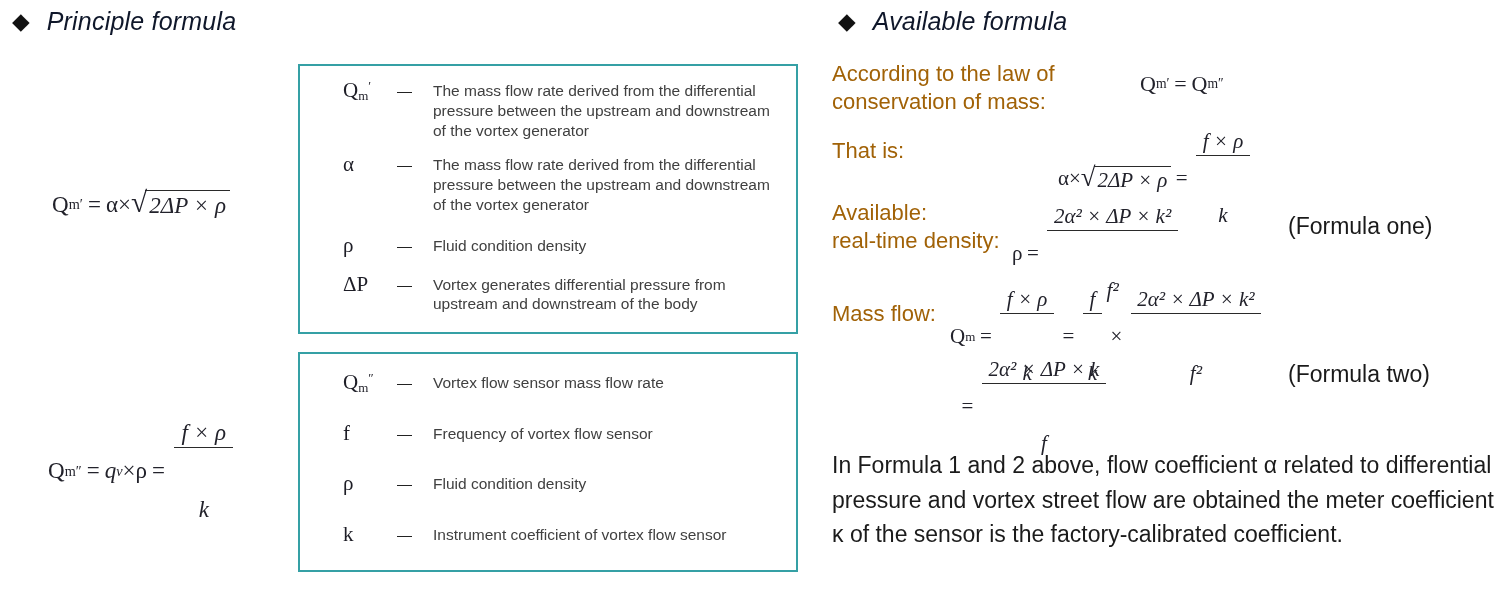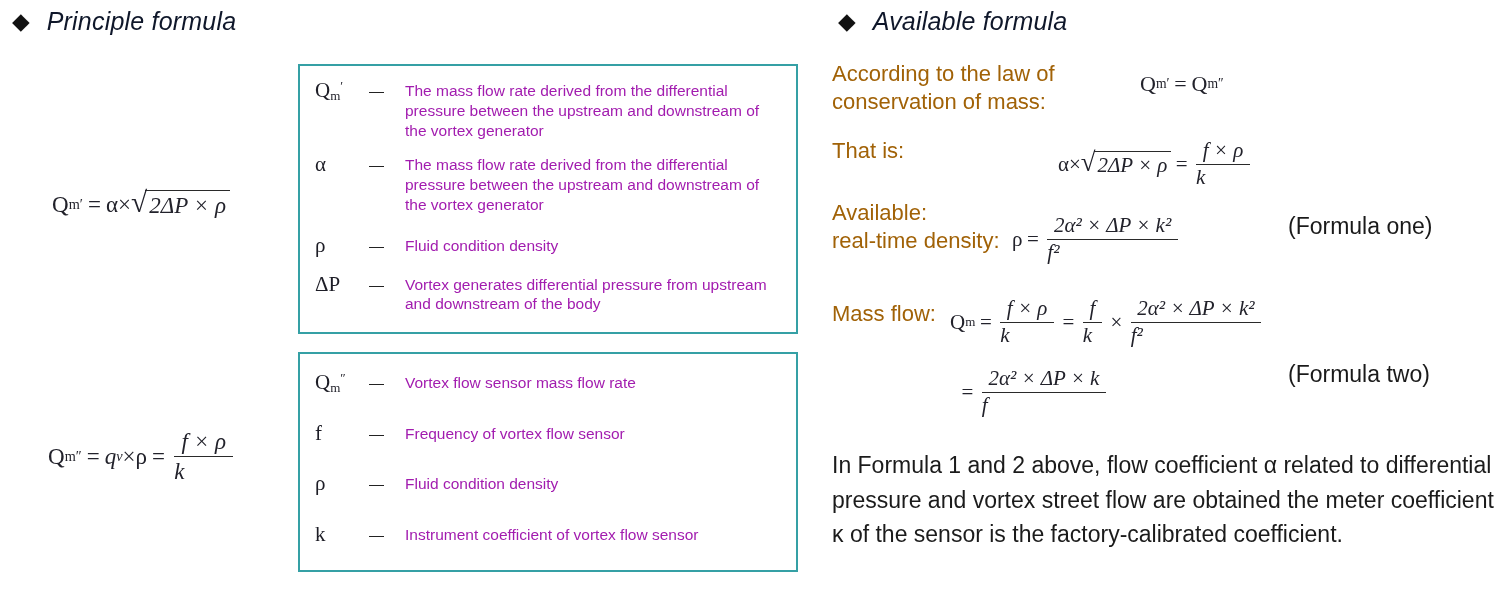--- a/index.html
+++ b/index.html
@@ -14,39 +14,39 @@
   #heading-left{left:12px;top:7px;}
   #heading-right{left:838px;top:7px;}
 
   
   .math{font-family:"Liberation Serif","DejaVu Serif",serif;color:#22222b;}
   .math .it{font-style:italic;}
   .math sub{font-size:0.62em;vertical-align:-0.22em;letter-spacing:0;}
   .math sup{font-size:0.62em;vertical-align:0.55em;}
   .f-row{display:flex;align-items:center;}
   .op{margin:0 0.22em;}
-  .frac{display:inline-flex;flex-direction:column;align-items:flex-start;text-align:center;margin:13px 0.18em;}
+  .frac{display:inline-flex;flex-direction:column;align-items:center;text-align:center;margin:4px 0.18em;gap:47px;}
   .frac .num{border-bottom:1.5px solid #2a2a2a;padding:0 0.32em 0.06em;line-height:1.12;}
   .frac .den{padding-top:0.08em;line-height:1.12;}
   .sqrt{display:inline-flex;align-items:flex-start;}
   .sqrt .sqrt-sign{font-size:1.28em;line-height:1;position:relative;top:-0.06em;margin-right:-2px;}
   .sqrt .rad{border-top:1.5px solid #2a2a2a;padding:0.1em 0.18em 0 0.18em;line-height:1.1;text-align:center;}
 
   
   #formula-principle-1{position:absolute;left:52px;top:190px;font-size:23px;}
   #formula-principle-2{position:absolute;left:48px;top:416px;font-size:23px;}
 
   
   .def-box{position:absolute;box-sizing:border-box;border:2px solid #35a0a5;background:#fff;}
   #box1{left:298px;top:64px;width:500px;height:270px;padding:13px 12px 8px 15px;}
   #box2{left:298px;top:352px;width:500px;height:220px;padding:17px 12px 8px 15px;}
-  .def-row{display:flex;align-items:flex-start;}
+  .def-row{display:flex;align-items:flex-start;margin-left:28px;}
   .def-row .sym{flex:none;width:54px;font-family:"Liberation Serif","DejaVu Serif",serif;font-size:21px;line-height:1.05;color:#1d1d26;}
   .def-row .dash{flex:none;width:36px;font-size:15px;color:#222;padding-top:3px;}
-  .def-row .desc{flex:1;font-size:15.5px;line-height:1.28;color:#a21caf;padding-top:2px;}
+  .def-row .desc{flex:1;font-size:15.5px;line-height:1.28;color:#404040;padding-top:2px;}
   #box1 .def-row-1{margin-bottom:13px;}
   #box1 .def-row-2{margin-bottom:19px;}
   #box1 .def-row-3{margin-bottom:15px;}
   #box2 .def-row-1,#box2 .def-row-2,#box2 .def-row-3{margin-bottom:27px;}
 
   
   .r-label{position:absolute;font-size:22px;line-height:1.25;color:#a16207;}
   #r1-label{left:832px;top:60px;width:285px;}
   #r2-label{left:832px;top:137px;}
   #r3-label{left:832px;top:199px;}

